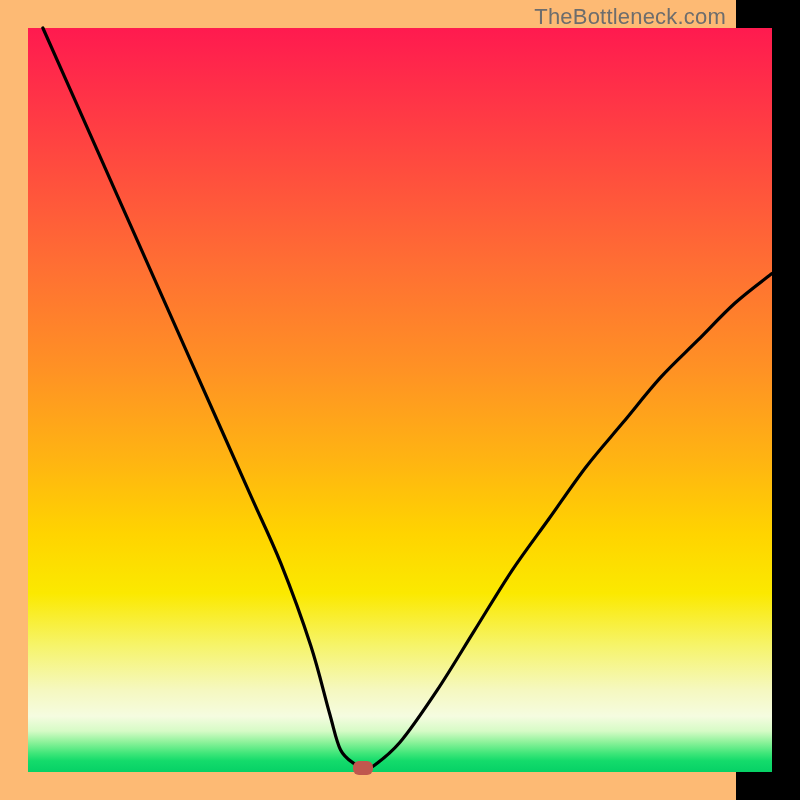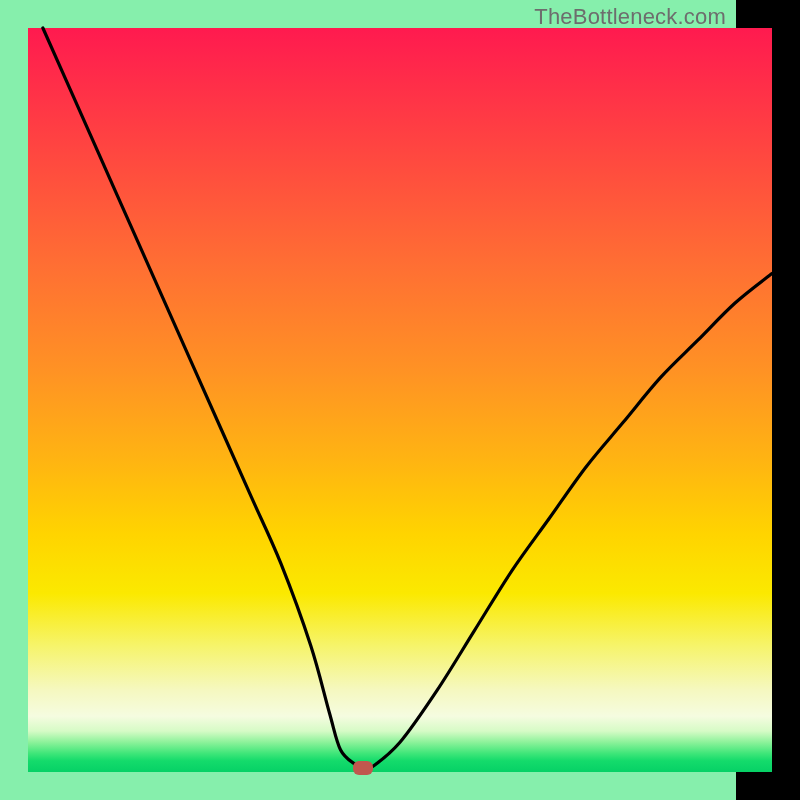--- a/index.html
+++ b/index.html
@@ -10,21 +10,21 @@
     background: #000;
     overflow: hidden;
     font-family: Arial, Helvetica, sans-serif;
   }
   .frame {
     position: absolute;
     left: 0;
     top: 0;
     width: 736px;
     height: 800px;
-    background: #86efac;
+    background: #fdba74;
   }
   .plot-area {
     position: absolute;
     left: 28px;
     top: 28px;
     width: 744px;
     height: 744px;
     
     background: linear-gradient(
       to bottom,

